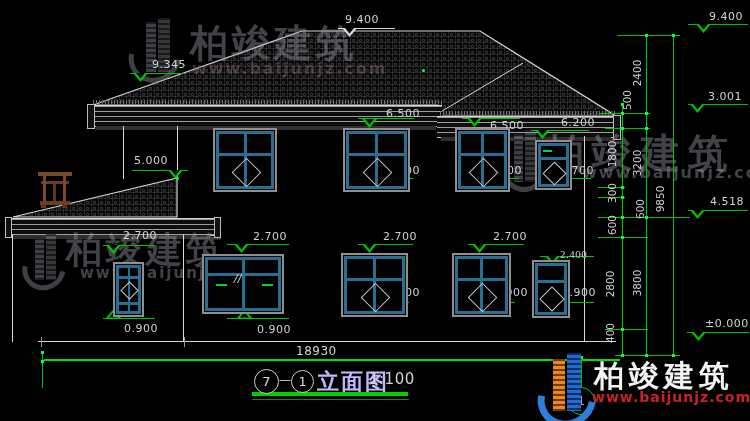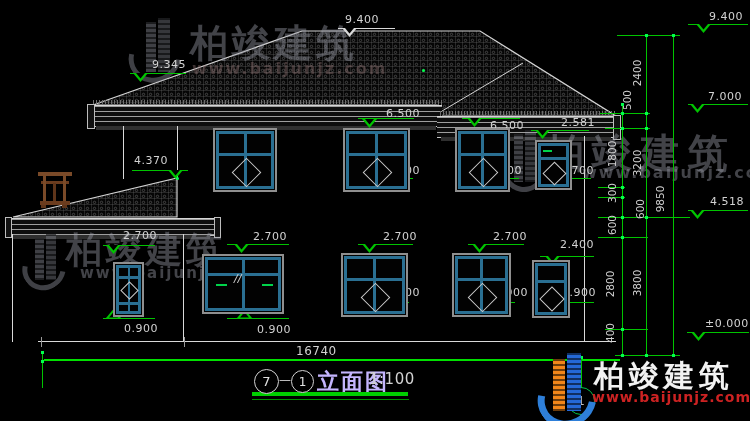--- a/index.html
+++ b/index.html
@@ -161,27 +161,27 @@
       <div class="tri down" style="left: 467px; top: 118px;">
         <div class="fill" style="background: rgb(0, 196, 0);"></div>
         <div class="hole"></div>
       </div>
       <div class="elev-label" style="left: 490px; top: 119px;">6.500</div>
       <div class="ln" style="left: 531px; top: 130px; width: 58px; height: 1px; background: rgb(0, 196, 0);"></div>
       <div class="tri down" style="left: 535px; top: 130px;">
         <div class="fill" style="background: rgb(0, 196, 0);"></div>
         <div class="hole"></div>
       </div>
-      <div class="elev-label" style="left: 561px; top: 116px;">2.581</div>
+      <div class="elev-label" style="left: 561px; top: 116px;">6.200</div>
       <div class="ln" style="left: 132px; top: 170px; width: 56px; height: 1px; background: rgb(0, 196, 0);"></div>
       <div class="tri down" style="left: 168px; top: 170px;">
         <div class="fill" style="background: rgb(0, 196, 0);"></div>
         <div class="hole"></div>
       </div>
-      <div class="elev-label" style="left: 134px; top: 154px;">4.370</div>
+      <div class="elev-label" style="left: 134px; top: 154px;">5.000</div>
       <div class="ln" style="left: 355px; top: 178px; width: 58px; height: 1px; background: rgb(0, 196, 0);"></div>
       <div class="tri down" style="left: 358px; top: 178px;">
         <div class="fill" style="background: rgb(0, 196, 0);"></div>
         <div class="hole"></div>
       </div>
       <div class="elev-label" style="left: 386px; top: 164px;">4.700</div>
       <div class="ln" style="left: 463px; top: 178px; width: 56px; height: 1px; background: rgb(0, 196, 0);"></div>
       <div class="tri down" style="left: 466px; top: 178px;">
         <div class="fill" style="background: rgb(0, 196, 0);"></div>
         <div class="hole"></div>
@@ -215,21 +215,21 @@
       <div class="tri down" style="left: 472px; top: 244px;">
         <div class="fill" style="background: rgb(0, 196, 0);"></div>
         <div class="hole"></div>
       </div>
       <div class="elev-label" style="left: 493px; top: 230px;">2.700</div>
       <div class="ln" style="left: 540px; top: 256px; width: 54px; height: 1px; background: rgb(0, 196, 0);"></div>
       <div class="tri down" style="left: 545px; top: 256px;">
         <div class="fill" style="background: rgb(0, 196, 0);"></div>
         <div class="hole"></div>
       </div>
-      <div class="elev-label" style="left: 560px; top: 238px;">2.400</div>
+      <div class="elev-label" style="left: 560px; top: 248px; font-family: Liberation Serif, serif;">2.400</div>
       <div class="ln" style="left: 103px; top: 318px; width: 52px; height: 1px; background: rgb(0, 196, 0);"></div>
       <div class="tri up" style="left: 106px; top: 309px;">
         <div class="fill" style="background: rgb(0, 196, 0);"></div>
         <div class="hole"></div>
       </div>
       <div class="elev-label" style="left: 124px; top: 322px;">0.900</div>
       <div class="ln" style="left: 227px; top: 318px; width: 62px; height: 1px; background: rgb(0, 196, 0);"></div>
       <div class="tri up" style="left: 237px; top: 309px;">
         <div class="fill" style="background: rgb(0, 196, 0);"></div>
         <div class="hole"></div>
@@ -257,21 +257,21 @@
       <div class="tri down" style="left: 696px; top: 24px;">
         <div class="fill" style="background: rgb(0, 196, 0);"></div>
         <div class="hole"></div>
       </div>
       <div class="elev-label" style="left: 709px; top: 10px;">9.400</div>
       <div class="ln" style="left: 688px; top: 104px; width: 60px; height: 1px; background: rgb(0, 196, 0);"></div>
       <div class="tri down" style="left: 690px; top: 104px;">
         <div class="fill" style="background: rgb(0, 196, 0);"></div>
         <div class="hole"></div>
       </div>
-      <div class="elev-label" style="left: 708px; top: 90px;">7.000</div>
+      <div class="elev-label" style="left: 708px; top: 90px;">3.001</div>
       <div class="ln" style="left: 688px; top: 210px; width: 60px; height: 1px; background: rgb(0, 196, 0);"></div>
       <div class="tri down" style="left: 690px; top: 210px;">
         <div class="fill" style="background: rgb(0, 196, 0);"></div>
         <div class="hole"></div>
       </div>
       <div class="elev-label" style="left: 710px; top: 195px;">4.518</div>
       <div class="ln" style="left: 687px; top: 332px; width: 62px; height: 1px; background: rgb(0, 196, 0);"></div>
       <div class="tri down" style="left: 691px; top: 332px;">
         <div class="fill" style="background: rgb(0, 196, 0);"></div>
         <div class="hole"></div>
@@ -369,21 +369,21 @@
           <div class="mull" style="left: 0px; right: 0px; top: 14px; height: 3px;"></div>
           <div class="diamond" style="width: 16px; height: 16px; left: 50%; top: 31.5px; margin: -8px 0px 0px -8px;"></div>
         </div>
       </div>
       <div class="gdash" style="left: 216px; top: 284px; width: 11px;"></div>
       <div class="gdash" style="left: 262px; top: 284px; width: 11px;"></div>
       <div class="gdash" style="left: 543px; top: 150px; width: 9px;"></div>
       <div class="glyph" style="left: 234px; top: 272px; font-size: 11px; font-style: italic;">//</div>
     </div>
 
-  <div class="elev-label" style="left:296px;top:344px;font-size:12px;">16740</div>
+  <div class="elev-label" style="left:296px;top:344px;font-size:12px;">18930</div>
 
   <div>
     <div class="title-circle" style="left:254px;top:369px;width:23px;height:23px;font-size:13px;">
       <span>7</span>
     </div>
     <div class="elev-label" style="left:279px;top:373px;font-size:12px;">—</div>
     <div class="title-circle" style="left:291px;top:370px;width:21px;height:21px;font-size:12px;">
       <span>1</span>
     </div>
     <div class="elev-label" style="left:317px;top:367px;font-size:22px;color:#c4b5fd;letter-spacing:2px;font-weight:bold;">立面图</div>

